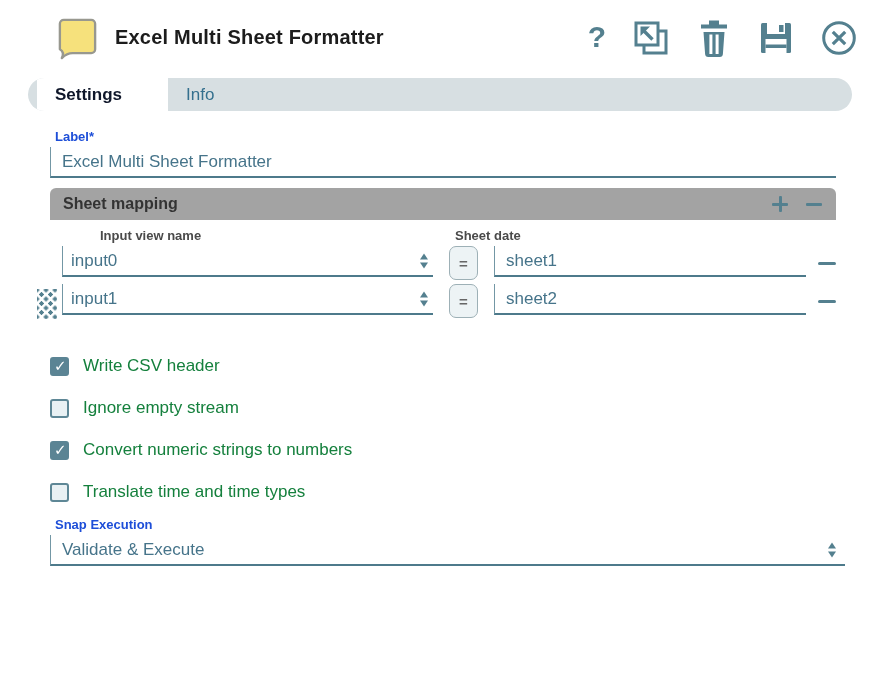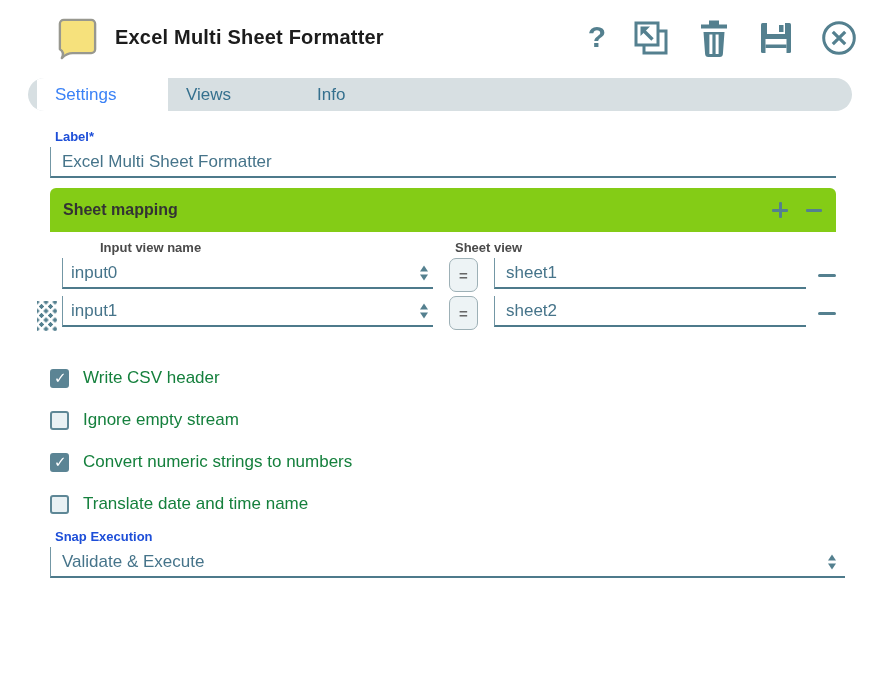--- a/index.html
+++ b/index.html
@@ -17,31 +17,31 @@
   .toolbar{margin-left:auto;display:flex;align-items:center;gap:27px;}
   .tool{display:flex;align-items:center;justify-content:center;cursor:pointer;}
   .help-glyph{font-size:30px;font-weight:700;color:#54808f;line-height:1;padding-bottom:2px;}
 
   
   .tabbar{margin:5px 28px 0 28px;height:33px;border-radius:17px;background:#d7dfe2;
           display:flex;align-items:stretch;overflow:hidden;}
   .tab-cap{width:9px;}
   .tab{width:131px;box-sizing:border-box;display:flex;align-items:center;
        padding-left:18px;font-size:17px;color:#35708e;cursor:pointer;}
-  .tab.active{background:#ffffff;color:#3b82f6;font-weight:400;}
+  .tab.active{background:#ffffff;color:#0f172a;font-weight:700;}
 
   
   .content{padding:18px 44px 0 50px;}
   .field-label{font-size:13px;font-weight:700;color:#1d4ed8;margin:0 0 3px 5px;line-height:15px;}
   .text-field{position:relative;border-left:1px solid #7397a5;border-bottom:2px solid #4d7a8b;
               height:31px;display:flex;align-items:center;padding-left:11px;
               font-size:17px;color:#46748a;box-sizing:border-box;}
 
   
-  .section-bar{margin-top:10px;height:44px;background:#84cc16;border-radius:6px 6px 0 0;
+  .section-bar{margin-top:10px;height:32px;background:#a3a3a3;border-radius:6px 6px 0 0;
                display:flex;align-items:center;padding:0 13px;}
   .section-title{flex:1;font-size:16px;font-weight:700;color:#333;}
   .bar-btn{position:relative;width:18px;height:18px;margin-left:16px;cursor:pointer;}
   .bar-btn::before{content:"";position:absolute;left:1px;right:1px;top:7.5px;height:3px;
                    background:#54808f;border-radius:1px;}
   .bar-btn.plus::after{content:"";position:absolute;top:1px;bottom:1px;left:7.5px;width:3px;
                    background:#54808f;border-radius:1px;}
 
   
   .col-headers{position:relative;height:17px;margin-top:8px;}
@@ -130,40 +130,39 @@
           <circle cx="19" cy="19" r="15.3" fill="none" stroke="#54808f" stroke-width="3"></circle>
           <path d="M12.8 12.8 L25.2 25.2 M25.2 12.8 L12.8 25.2" stroke="#54808f" stroke-width="3.2"></path>
         </svg>
       </span>
     </div>
   </div>
 
   <div class="tabbar">
     <div class="tab-cap"></div>
     <div class="tab active">Settings</div>
-    <div class="tab">Views</div>
     <div class="tab">Info</div>
   </div>
 
   <div class="content">
 
     <div class="field-label">Label*</div>
     <div class="text-field">
       <span>Excel Multi Sheet Formatter</span>
     </div>
 
     <div class="section-bar">
       <span class="section-title">Sheet mapping</span>
       <span class="bar-btn plus"></span>
       <span class="bar-btn"></span>
     </div>
 
     <div class="col-headers">
       <span class="col-h1">Input view name</span>
-      <span class="col-h2">Sheet view</span>
+      <span class="col-h2">Sheet date</span>
     </div>
 
     <div class="map-row">
       <div class="text-field dropdown-field">
         <span>input0</span>
         <span class="spinner">
             <span class="up"></span>
             <span class="down"></span>
           </span>
       </div>
@@ -198,21 +197,21 @@
       <div class="cb-row">
         <span class="cb-box"></span>
         <span class="cb-label">Ignore empty stream</span>
       </div>
       <div class="cb-row">
         <span class="cb-box checked"></span>
         <span class="cb-label">Convert numeric strings to numbers</span>
       </div>
       <div class="cb-row">
         <span class="cb-box"></span>
-        <span class="cb-label">Translate date and time name</span>
+        <span class="cb-label">Translate time and time types</span>
       </div>
     </div>
 
     <div class="field-label snap-exec-label">Snap Execution</div>
     <div class="text-field snap-exec-field">
       <span>Validate &amp; Execute</span>
       <span class="spinner">
           <span class="up"></span>
           <span class="down"></span>
         </span>

